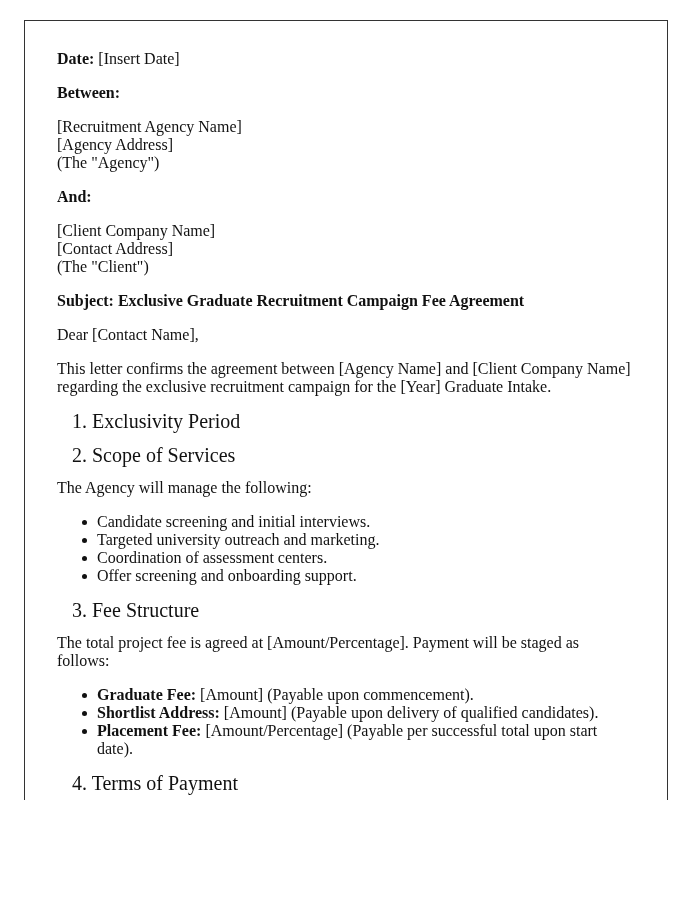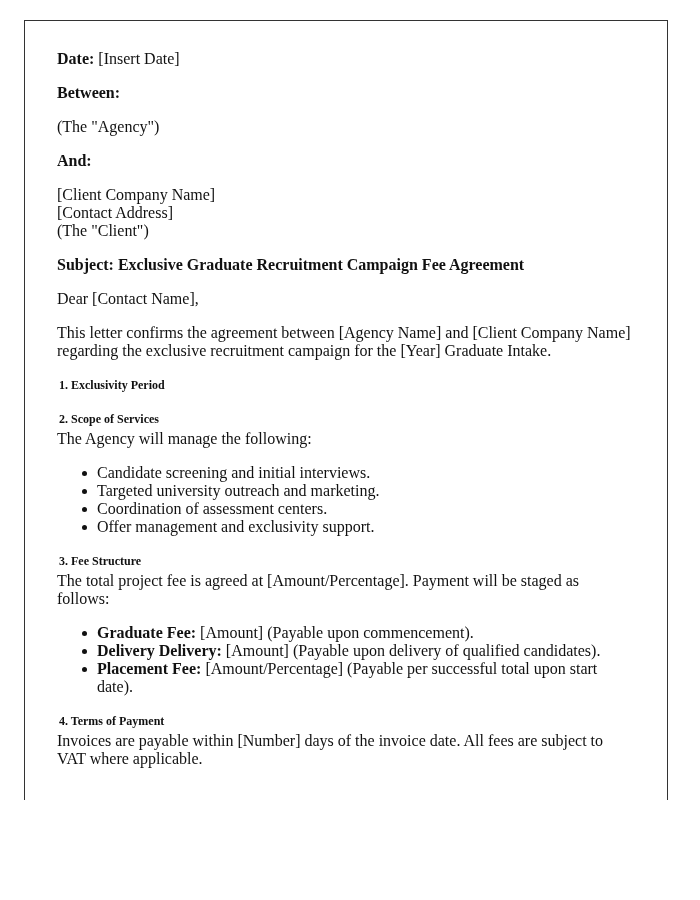--- a/index.html
+++ b/index.html
@@ -41,24 +41,24 @@
     .block p.line, .block div.line {
       margin: 0;
     }
     .block {
       margin: 0 0 16px 0;
     }
     strong, b {
       font-weight: bold;
     }
     h3 {
-      font-size: 12px;
+      font-size: 20px;
       line-height: 18px;
-      font-weight: bold;
-      margin: 2px;
+      font-weight: normal;
+      margin: 15px;
     }
     .section {
       margin: 0 0 16px 0;
     }
     ul {
       margin: 16px 0 0 0;
       padding: 0 0 0 40px;
       list-style: none;
     }
     ul li {
@@ -85,20 +85,22 @@
     <p>
       <strong>Date:</strong>
       <span>[Insert Date]</span>
     </p>
 
     <p>
       <strong>Between:</strong>
     </p>
 
     <div class="block">
+      <div class="line">[Recruitment Agency Name]</div>
+      <div class="line">[Agency Address]</div>
       <div class="line">(The "Agency")</div>
     </div>
 
     <p>
       <strong>And:</strong>
     </p>
 
     <div class="block">
       <div class="line">[Client Company Name]</div>
       <div class="line">[Contact Address]</div>
@@ -117,33 +119,33 @@
       <h3>1. Exclusivity Period</h3>
     </div>
 
     <div class="section">
       <h3>2. Scope of Services</h3>
       <div>The Agency will manage the following:</div>
       <ul>
         <li>Candidate screening and initial interviews.</li>
         <li>Targeted university outreach and marketing.</li>
         <li>Coordination of assessment centers.</li>
-        <li>Offer management and exclusivity support.</li>
+        <li>Offer screening and onboarding support.</li>
       </ul>
     </div>
 
     <div class="section">
       <h3>3. Fee Structure</h3>
       <div>The total project fee is agreed at [Amount/Percentage]. Payment will be staged as follows:</div>
       <ul>
         <li>
           <strong>Graduate Fee:</strong><span> [Amount] (Payable upon commencement).</span>
         </li>
         <li>
-          <strong>Delivery Delivery:</strong><span> [Amount] (Payable upon delivery of qualified candidates).</span>
+          <strong>Shortlist Address:</strong><span> [Amount] (Payable upon delivery of qualified candidates).</span>
         </li>
         <li>
           <strong>Placement Fee:</strong><span> [Amount/Percentage] (Payable per successful total upon start date).</span>
         </li>
       </ul>
     </div>
 
     <div class="section">
       <h3>4. Terms of Payment</h3>
       <div>Invoices are payable within [Number] days of the invoice date. All fees are subject to VAT where applicable.</div>

